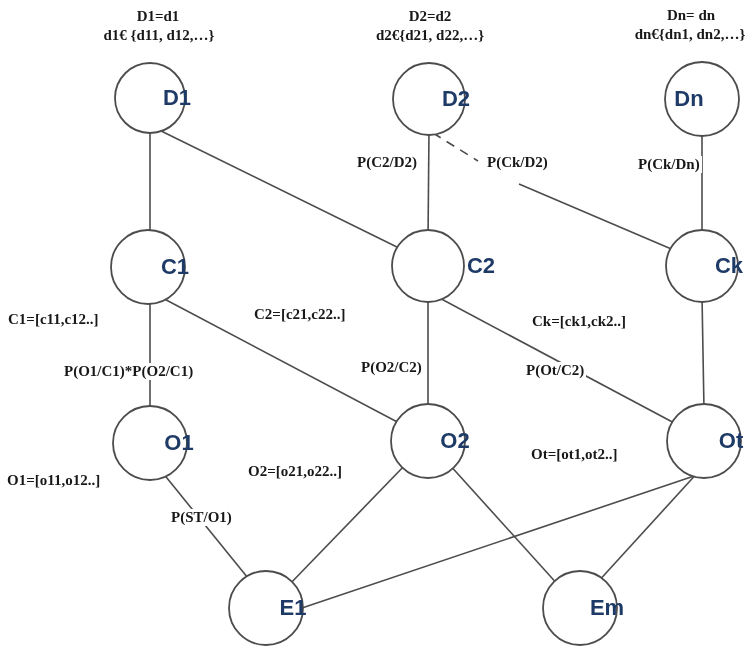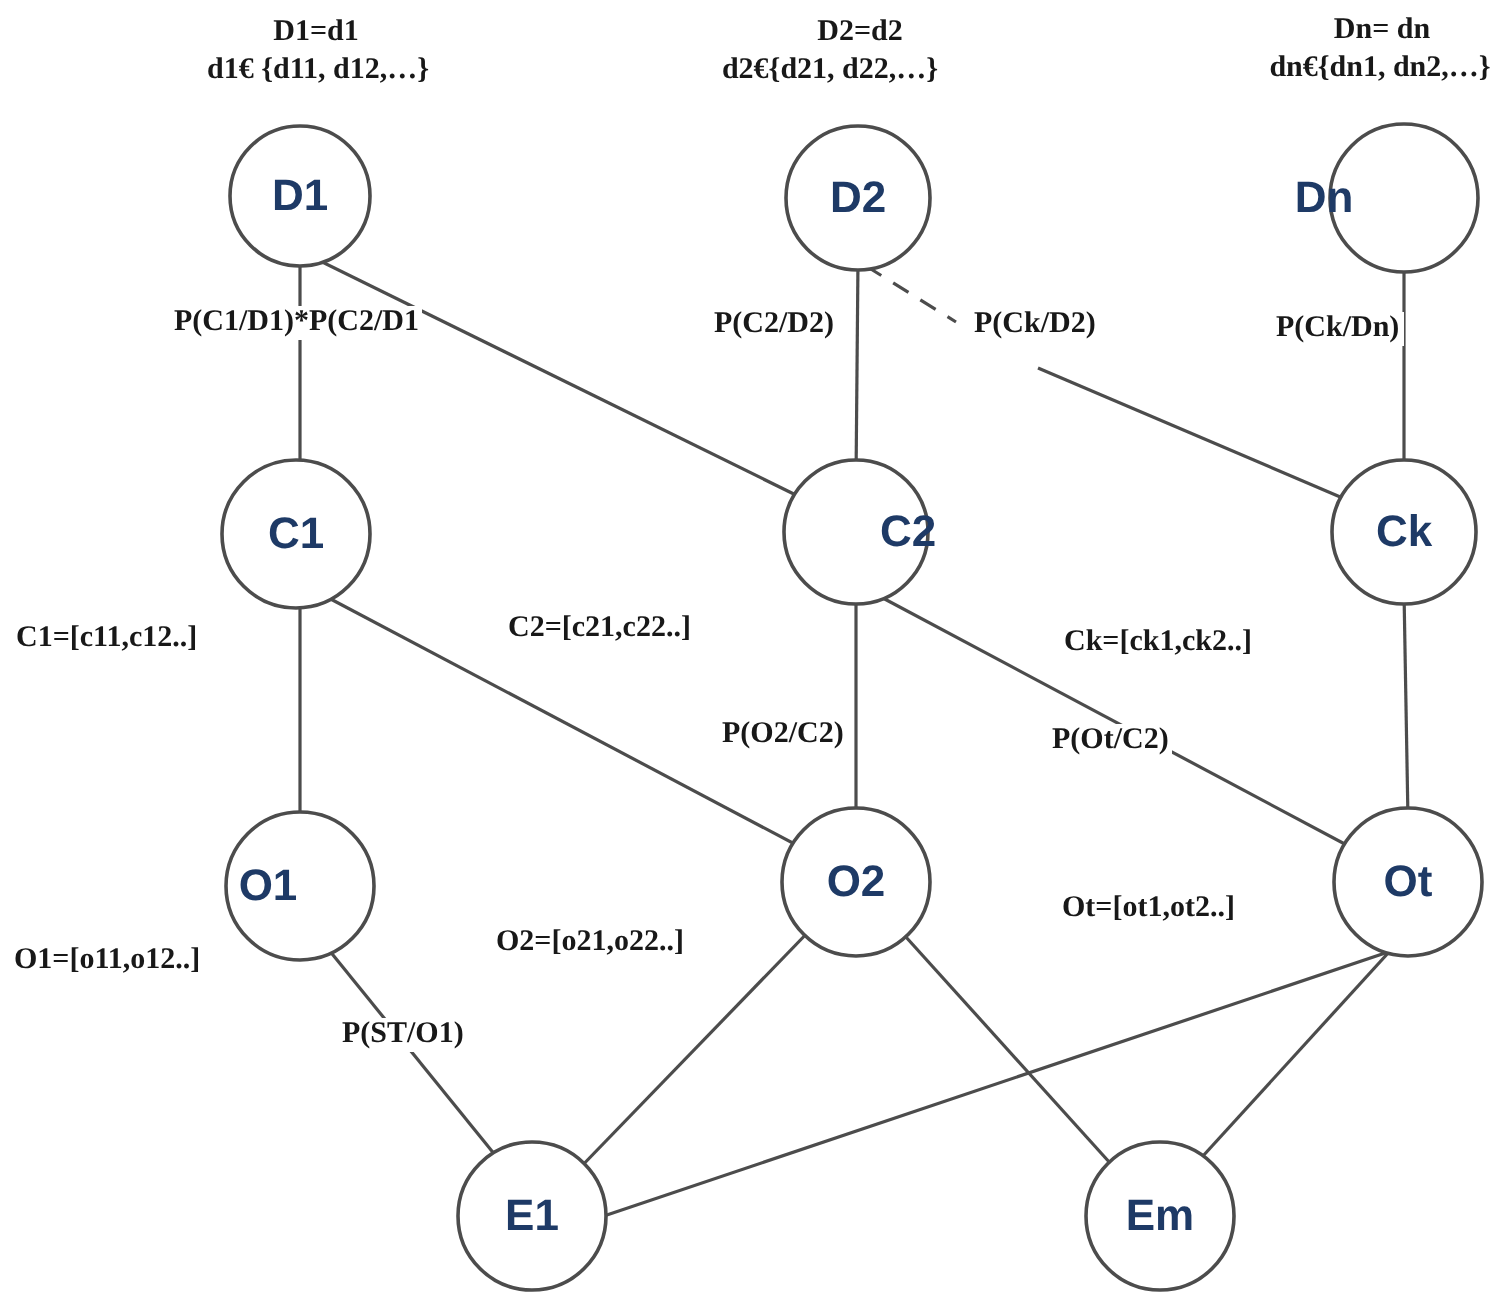--- a/index.html
+++ b/index.html
@@ -1,21 +1,21 @@
 <!DOCTYPE html>
 <html><head>
 <meta charset="utf-8">
 <style>
   html,body{margin:0;padding:0;background:#fff;}
   .diagram{position:relative;width:754px;height:652px;background:#ffffff;
            font-family:"Liberation Serif",serif;overflow:hidden;}
   .diagram svg{position:absolute;left:0;top:0;}
   .node-label{position:absolute;transform:translate(-50%,-50%);
               font-family:"Liberation Sans",sans-serif;font-weight:bold;
-              font-size:22px;color:#1e3a66;}
+              font-size:22px;color:#1e3a66;margin-left:27px;}
   .ann{position:absolute;font-size:15px;line-height:17px;color:#181818;
        background:#ffffff;padding:0 2px;white-space:nowrap;font-weight:bold;}
   .centered{transform:translateX(-50%);text-align:center;}
 </style>
 </head>
 <body>
 
 <div class="diagram">
 
   <svg width="754" height="652" viewBox="0 0 754 652">
@@ -53,42 +53,42 @@
       <circle cx="580" cy="608" r="37"></circle>
     </g>
   </svg>
 
   <div class="node-label" style="left:150px;top:98px">D1</div>
   <div class="node-label" style="left:429px;top:99px">D2</div>
   <div class="node-label" style="left:662px;top:99px">Dn</div>
   <div class="node-label" style="left:148px;top:267px">C1</div>
   <div class="node-label" style="left:454px;top:266px">C2</div>
   <div class="node-label" style="left:702px;top:266px">Ck</div>
-  <div class="node-label" style="left:134px;top:443px">O1</div>
+  <div class="node-label" style="left:152px;top:443px">O1</div>
   <div class="node-label" style="left:428px;top:441px">O2</div>
   <div class="node-label" style="left:704px;top:441px">Ot</div>
   <div class="node-label" style="left:266px;top:608px">E1</div>
   <div class="node-label" style="left:580px;top:608px">Em</div>
 
   <div class="ann centered" style="left:158px;top:8px">D1=d1</div>
   <div class="ann centered" style="left:159px;top:27px">d1€ {d11, d12,…}</div>
   <div class="ann centered" style="left:430px;top:8px">D2=d2</div>
-  <div class="ann centered" style="left:415px;top:27px">d2€{d21, d22,…}</div>
+  <div class="ann centered" style="left:430px;top:27px">d2€{d21, d22,…}</div>
   <div class="ann centered" style="left:691px;top:7px">Dn= dn</div>
   <div class="ann centered" style="left:690px;top:26px">dn€{dn1, dn2,…}</div>
 
-  <div class="ann" style="left:85px;top:153px">P(C1/D1)*P(C2/D1</div>
   <div class="ann" style="left:355px;top:154px">P(C2/D2)</div>
   <div class="ann" style="left:485px;top:154px">P(Ck/D2)</div>
   <div class="ann" style="left:636px;top:156px">P(Ck/Dn)</div>
 
   <div class="ann" style="left:6px;top:311px">C1=[c11,c12..]</div>
   <div class="ann" style="left:252px;top:306px">C2=[c21,c22..]</div>
   <div class="ann" style="left:530px;top:313px">Ck=[ck1,ck2..]</div>
 
+  <div class="ann" style="left:62px;top:363px">P(O1/C1)*P(O2/C1)</div>
   <div class="ann" style="left:359px;top:359px">P(O2/C2)</div>
   <div class="ann" style="left:524px;top:362px">P(Ot/C2)</div>
 
   <div class="ann" style="left:5px;top:472px">O1=[o11,o12..]</div>
   <div class="ann" style="left:246px;top:463px">O2=[o21,o22..]</div>
   <div class="ann" style="left:529px;top:446px">Ot=[ot1,ot2..]</div>
 
   <div class="ann" style="left:169px;top:509px">P(ST/O1)</div>
 
 </div>

